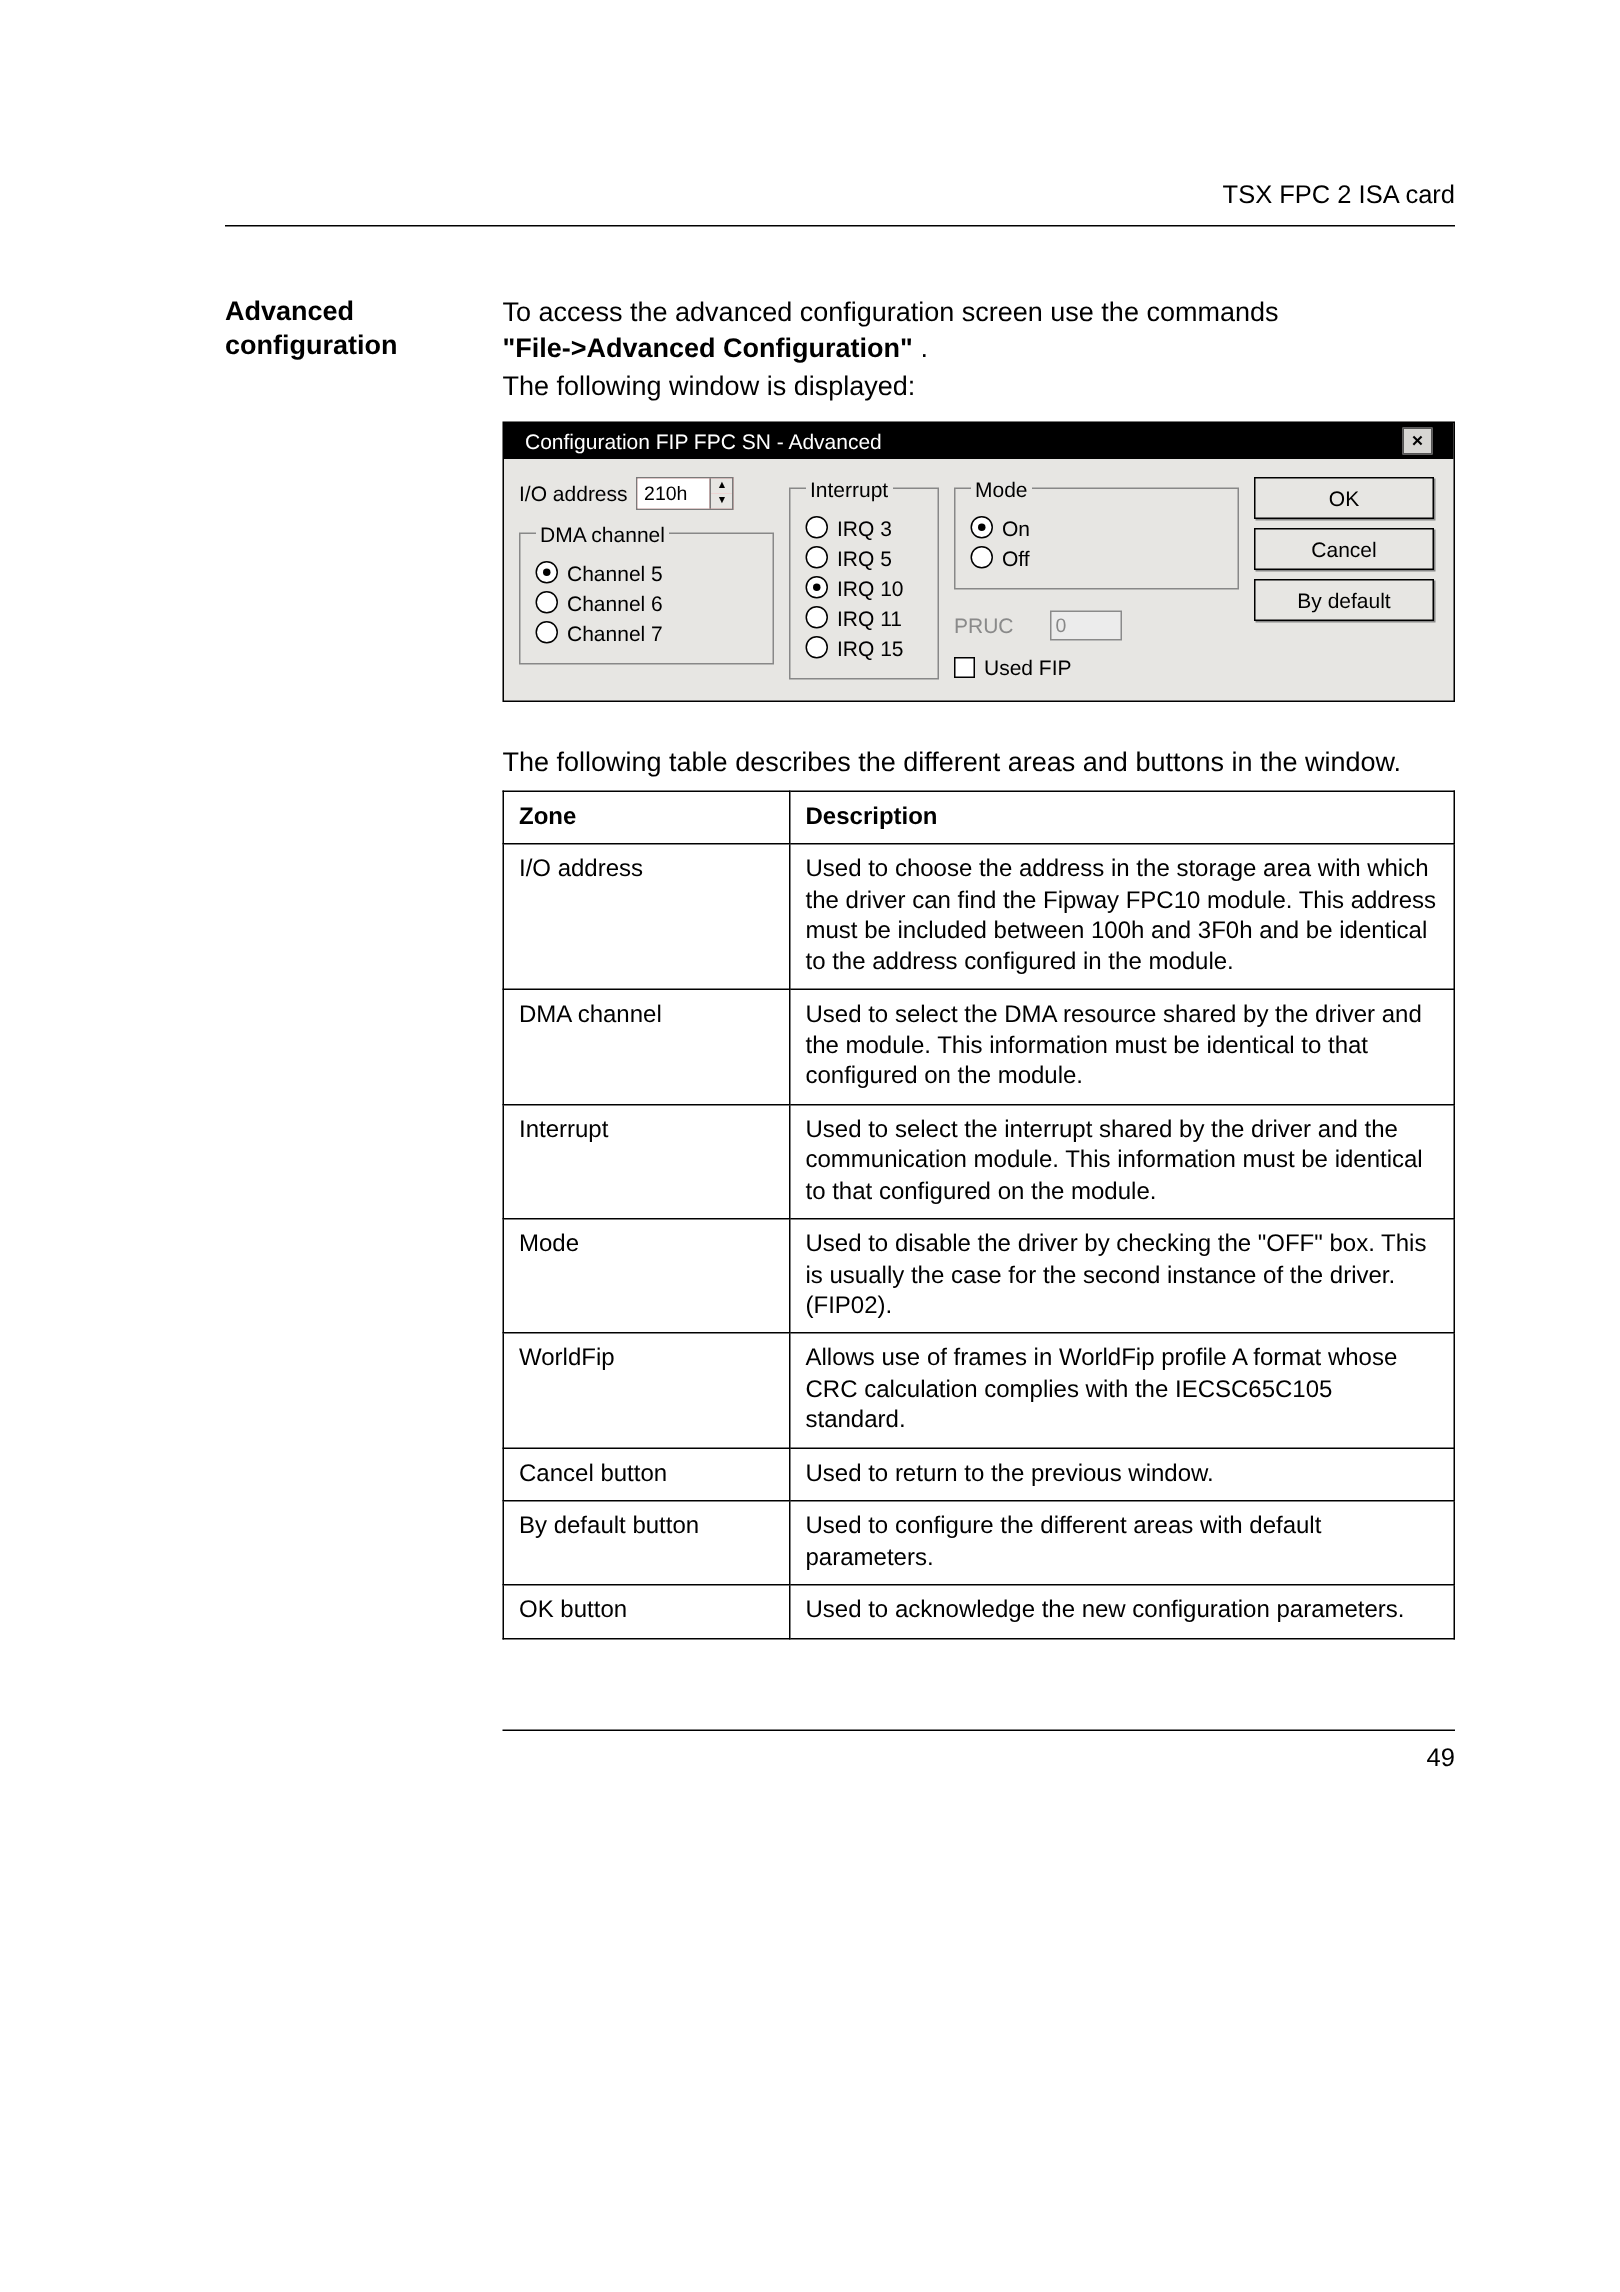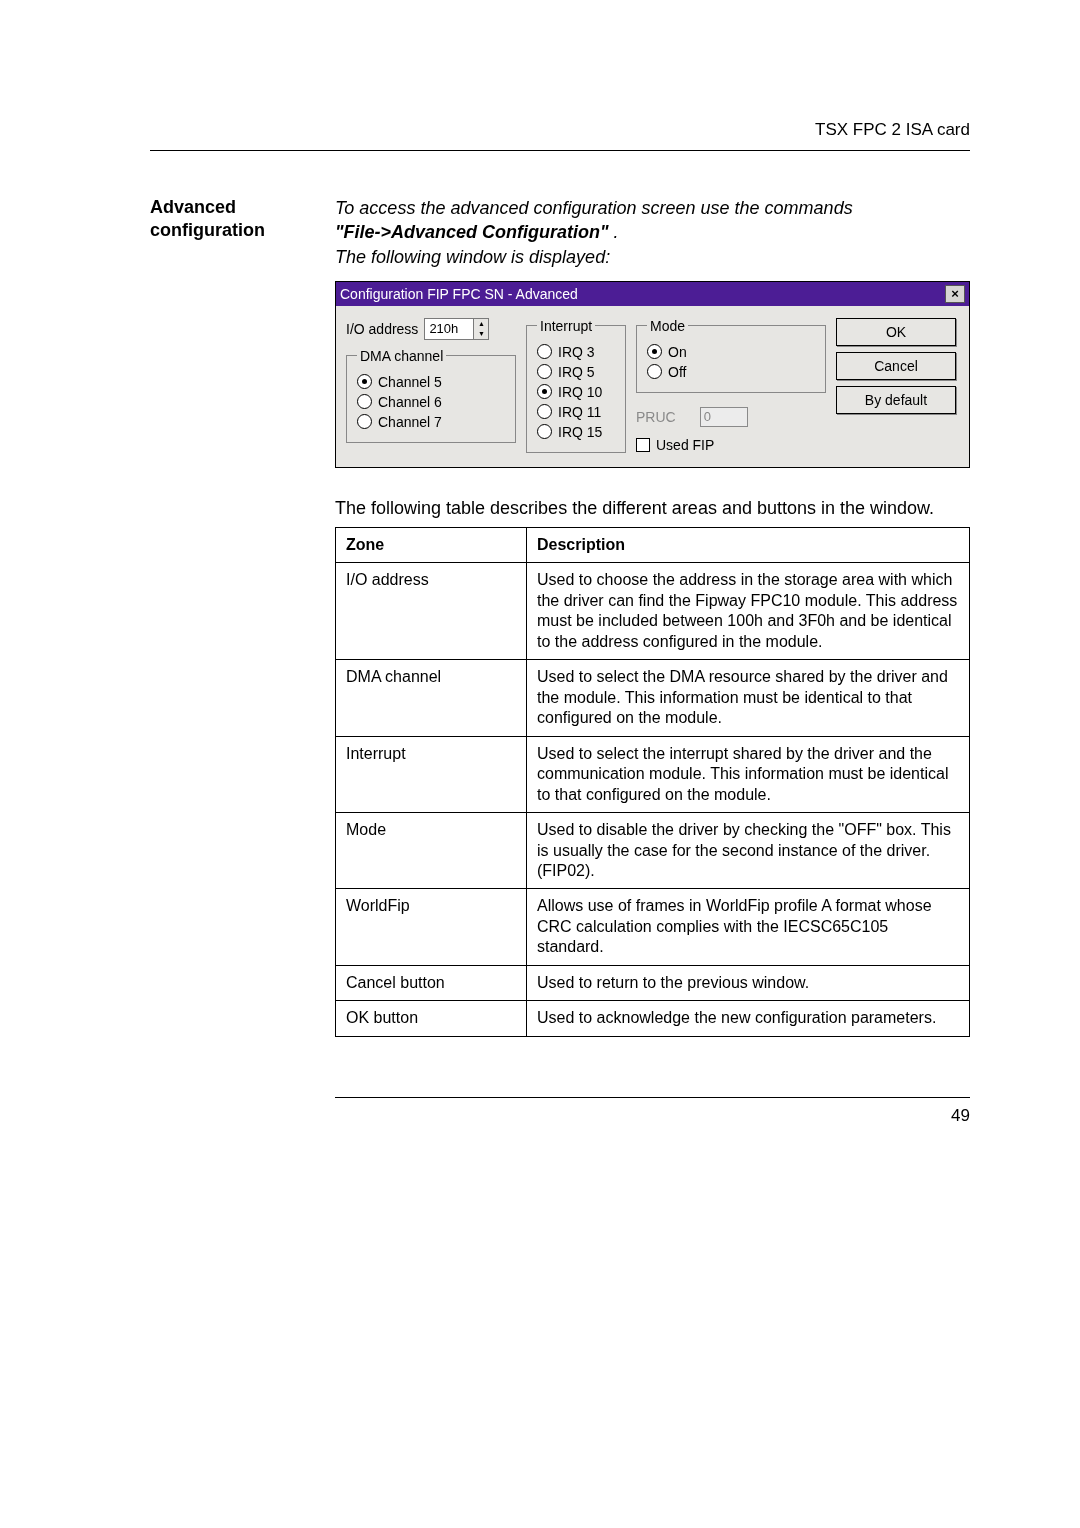--- a/index.html
+++ b/index.html
@@ -29,40 +29,40 @@
     gap:35px;
   }
   .side-label {
     width:150px;
     flex:0 0 150px;
     font-weight:bold;
     font-size:18px;
     line-height:1.3;
   }
   .main-col { flex:1; }
-  .intro-text { font-size:18px; line-height:1.35; margin-bottom:12px;font-style:italic; }
+  .intro-text { font-size:18px; line-height:1.35; margin-bottom:12px; }
   .intro-text .bold { font-weight:bold; }
 
   
   .dialog {
     border:1px solid #000;
     background:#e7e6e3;
     width:100%;
     box-sizing:border-box;
     font-size:15px;
     color:#000;
     margin-bottom:30px;
   }
   .titlebar {
-    background:#4c1d95;
+    background:#000000;
     color:#fff;
     display:flex;
     align-items:center;
     justify-content:space-between;
-    padding:3px 4px;
+    padding:3px 14px;
     font-size:14px;
   }
   .close-x {
     width:18px; height:16px;
     background:#d7d6d3;
     border:1px solid #555;
     color:#000;
     font-weight:bold;
     display:flex; align-items:center; justify-content:center;
     font-size:13px;
@@ -311,20 +311,24 @@
           </tr>
           <tr>
             <td>WorldFip</td>
             <td>Allows use of frames in WorldFip profile A format whose CRC calculation complies with the IECSC65C105 standard.</td>
           </tr>
           <tr>
             <td>Cancel button</td>
             <td>Used to return to the previous window.</td>
           </tr>
           <tr>
+            <td>By default button</td>
+            <td>Used to configure the different areas with default parameters.</td>
+          </tr>
+          <tr>
             <td>OK button</td>
             <td>Used to acknowledge the new configuration parameters.</td>
           </tr>
         </tbody>
       </table>
 
       <hr class="bottom-rule">
       <div class="page-num">49</div>
     </div>
   </div>

